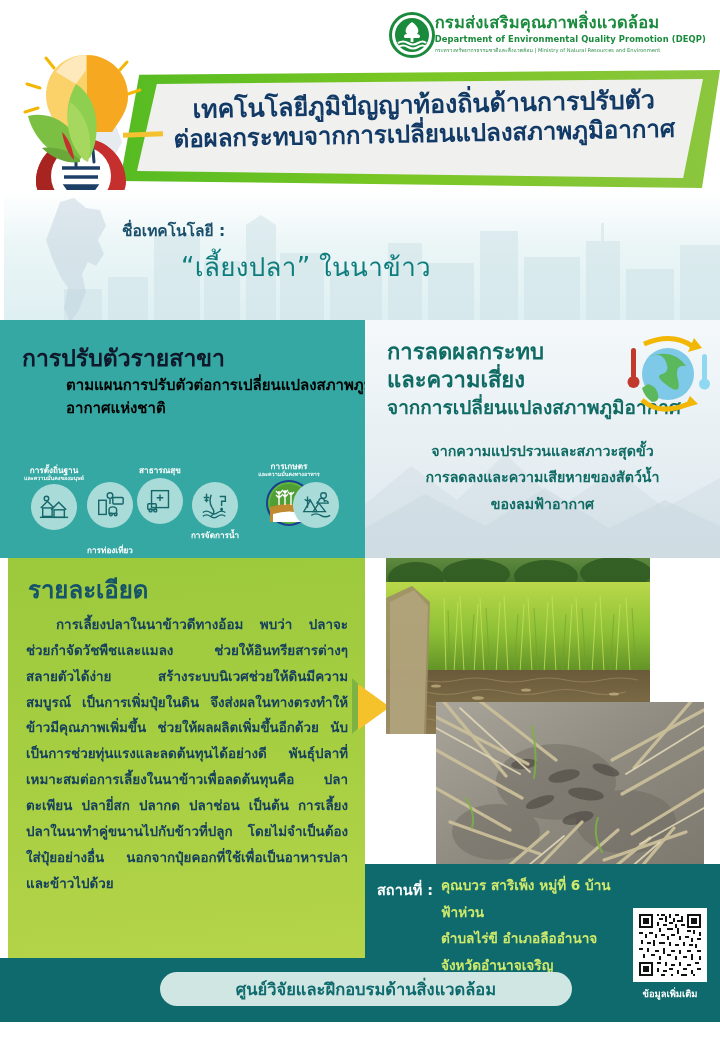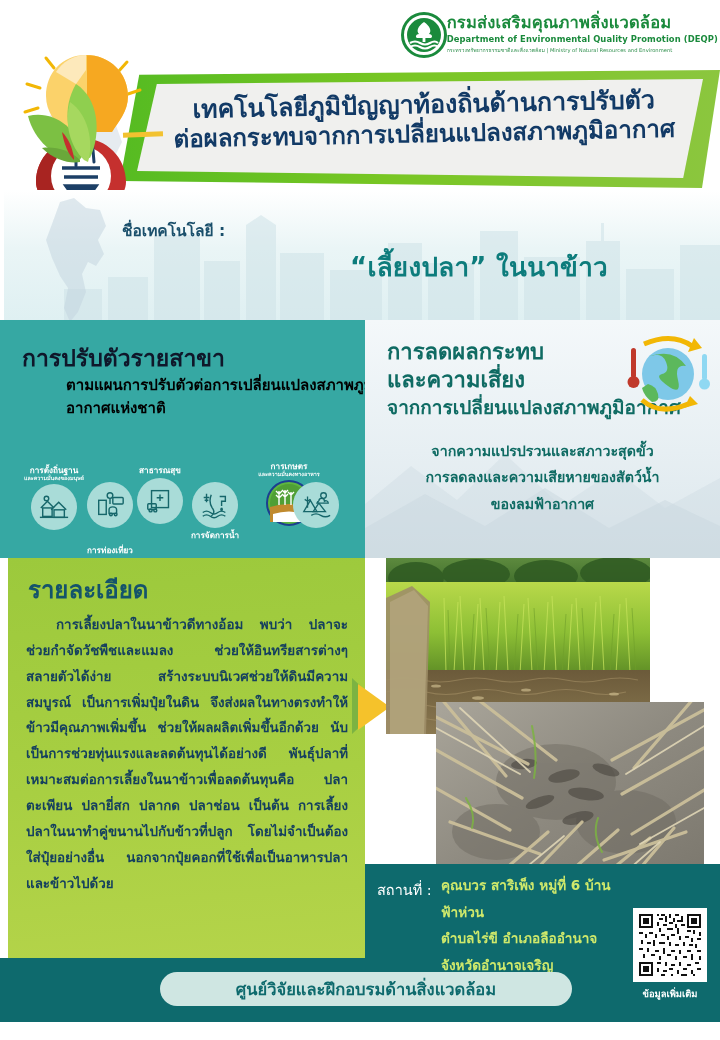--- a/index.html
+++ b/index.html
@@ -6,21 +6,21 @@
   * { margin:0; padding:0; box-sizing:border-box; }
   body {
     width:720px; height:1040px; overflow:hidden;
     font-family:"DejaVu Sans","Liberation Sans",sans-serif;
     background:#ffffff; position:relative;
   }
   .poster { position:relative; width:720px; height:1040px; overflow:hidden; background:#fff; }
 
   
   .header { position:absolute; left:0; top:0; width:720px; height:78px; background:#ffffff; }
-  .logo-block { position:absolute; right:2px; top:12px; display:flex; align-items:flex-start; gap:0; }
+  .logo-block { position:absolute; right:14px; top:12px; display:flex; align-items:flex-start; gap:0; }
   .logo-mark { width:46px; height:46px; flex:0 0 auto; }
   .logo-txt { display:flex; flex-direction:column; justify-content:flex-start; padding-top:2px; }
   .logo-th { font-size:16.5px; font-weight:bold; color:#1a8a3c; letter-spacing:.2px; line-height:1.1; }
   .logo-en { font-size:8.4px; font-weight:bold; color:#1a8a3c; letter-spacing:.1px; margin-top:2px; }
   .logo-sub { font-size:5.2px; color:#2f8f4d; margin-top:2px; letter-spacing:0; }
 
   
   .banner-wrap { position:absolute; left:0; top:62px; width:720px; height:130px; }
   .banner-green {
     position:absolute; left:120px; top:8px; width:600px; height:118px;
@@ -39,22 +39,22 @@
 
   
   .bulb { position:absolute; left:14px; top:50px; width:135px; height:165px; }
 
   
   .techband { position:absolute; left:4px; top:190px; width:720px; height:130px;
     background:linear-gradient(180deg,#ffffff 0%,#eaf5f6 45%,#dff0f2 100%); overflow:hidden; }
   .skyline { position:absolute; left:0; bottom:0; width:720px; height:105px; opacity:.55; }
   .thaimap { position:absolute; left:8px; bottom:-4px; width:128px; height:128px; opacity:.5; }
   .tech-label { position:absolute; left:118px; top:28px; font-size:15.5px; font-weight:bold; color:#1a4f6b; }
-  .tech-value { position:absolute; left:0; top:56px; width:604px; text-align:right;
-    font-size:26px; font-weight:bold; color:#0d7c7c; letter-spacing:.3px; }
+  .tech-value { position:absolute; left:0; top:56px; width:604px; text-align:center;
+    font-size:26px; font-weight:normal; color:#0d7c7c; letter-spacing:.3px; }
 
   
   .panel-left { position:absolute; left:0; top:320px; width:365px; height:238px; background:#36a8a3; }
   .pl-title { position:absolute; left:22px; top:20px; font-size:23px; font-weight:bold; color:#0f172a; }
   .pl-sub { position:absolute; left:22px; top:54px; width:330px; font-size:15px; color:#000000; line-height:1.5; font-weight:700;margin-left:44px; }
 
   .sectors { position:absolute; left:0; top:146px; width:365px; height:92px; }
   .sec { position:absolute; text-align:center; }
   .sec-ic { width:46px; height:46px; border-radius:50%; background:#a9dcd8; margin:0 auto;
             display:flex; align-items:center; justify-content:center; }
@@ -84,21 +84,21 @@
              background:#f5c22b; clip-path:polygon(0 0,100% 50%,0 100%); }
 
   
   .photo { position:absolute; overflow:hidden; }
   .photo1 { left:386px; top:558px; width:264px; height:176px; }
   .photo2 { left:436px; top:702px; width:268px; height:182px; }
   .photo svg { display:block; width:100%; height:100%; }
 
   
   .locbar { position:absolute; left:365px; top:864px; width:355px; height:176px; background:#0e6a6d; }
-  .loc-label { position:absolute; left:12px; top:14px; font-size:14.5px; font-weight:normal; color:#ffffff; }
+  .loc-label { position:absolute; left:12px; top:14px; font-size:14.5px; font-weight:bold; color:#ffffff; }
   .loc-lines { position:absolute; left:76px; top:8px; width:185px; font-size:13.6px; color:#cfe96b;
                font-weight:bold; line-height:1.95; }
   .qrbox { position:absolute; left:268px; top:44px; width:74px; height:74px; background:#fff; padding:4px; }
   .qrbox svg { display:block; width:100%; height:100%; }
   .qrcap { position:absolute; left:262px; top:122px; width:86px; text-align:center;
            font-size:9.4px; font-weight:bold; color:#ffffff; }
 
   
   .footer { position:absolute; left:0; top:958px; width:365px; height:82px; background:#0e6a6d; }
   .footpill { position:absolute; left:160px; top:972px; width:412px; height:34px;

